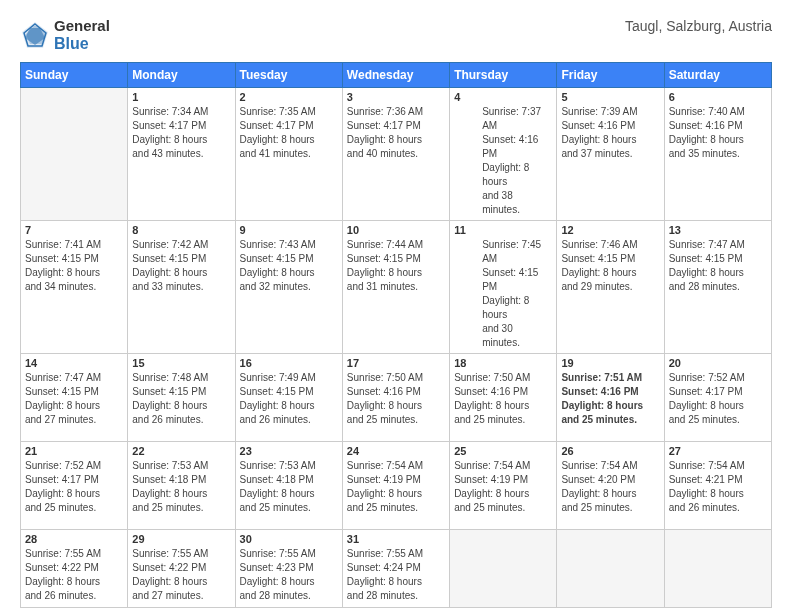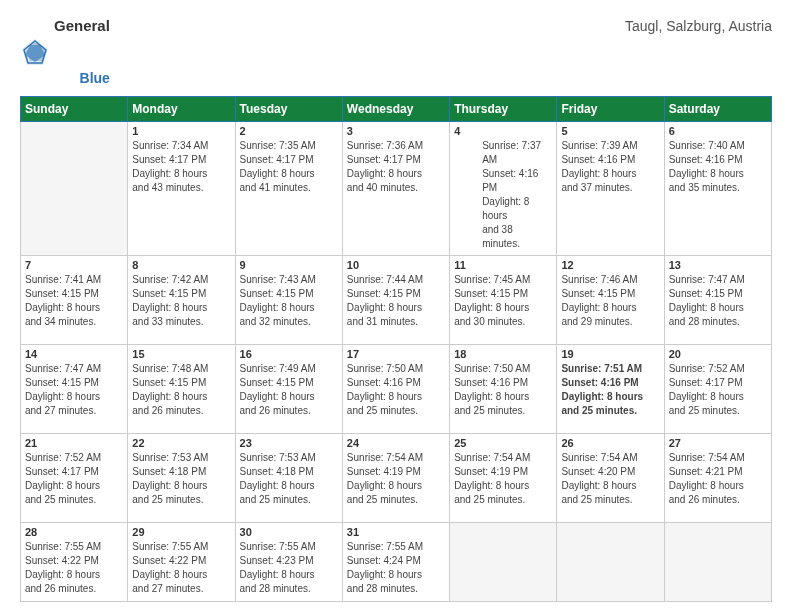--- a/index.html
+++ b/index.html
@@ -25,32 +25,30 @@
     }
     .logo {
       display: flex;
       align-items: center;
       gap: 4px;
     }
     .logo-text {
       display: flex;
       flex-direction: column;
       line-height: 1.1;
-      gap: 36px;
     }
     .logo-general {
       font-size: 15px;
       font-weight: bold;
       color: #333;
     }
     .logo-blue {
-      font-size: 14px;
+      font-size: 16px;
       font-weight: bold;
       color: #2e74b5;
-      text-align: right;
     }
     .logo-icon {
       width: 30px;
       height: 30px;
     }
     .title-block {
       text-align: right;
     }
     .month-title {
       font-size: 32px;
@@ -61,21 +59,21 @@
     .location {
       font-size: 14px;
       color: #555;
     }
     .calendar {
       width: 100%;
       border-collapse: collapse;
       flex: 1;
     }
     .calendar th {
-      background: #15803d;
+      background: #3b82f6;
       color: #fff;
       font-size: 12px;
       font-weight: bold;
       padding: 5px 4px;
       text-align: left;
       border: 1px solid #2e74b5;
     }
     .calendar td {
       border: 1px solid #ccc;
       vertical-align: top;
@@ -209,21 +207,21 @@
           </td>
           <td>
             <span class="day-number">10</span>
             <div class="day-info" style="white-space: pre-line;">Sunrise: 7:44 AM
 Sunset: 4:15 PM
 Daylight: 8 hours
 and 31 minutes.</div>
           </td>
           <td>
             <span class="day-number">11</span>
-            <div class="day-info" style="white-space: pre-line;">Sunrise: 7:45 AM
+            <div class="day-info" style="white-space: pre-line; margin-left: 28px;">Sunrise: 7:45 AM
 Sunset: 4:15 PM
 Daylight: 8 hours
 and 30 minutes.</div>
           </td>
           <td>
             <span class="day-number">12</span>
             <div class="day-info" style="white-space: pre-line;">Sunrise: 7:46 AM
 Sunset: 4:15 PM
 Daylight: 8 hours
 and 29 minutes.</div>

